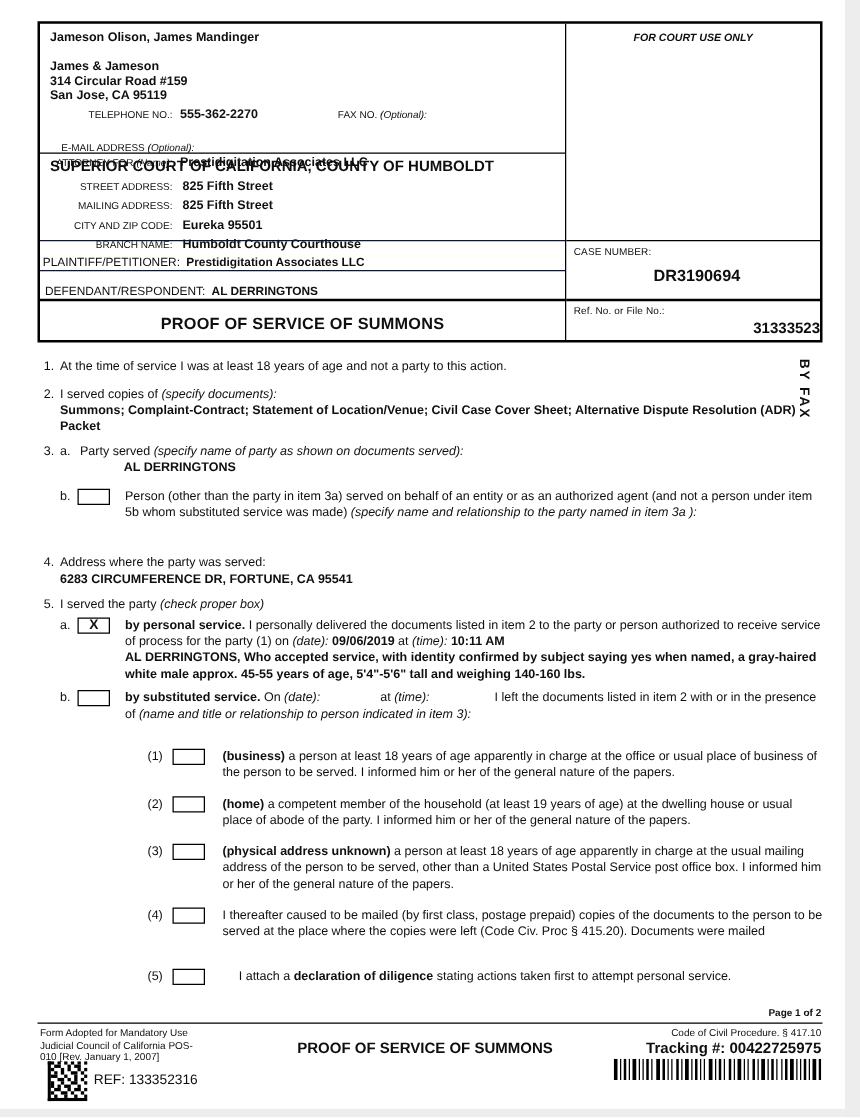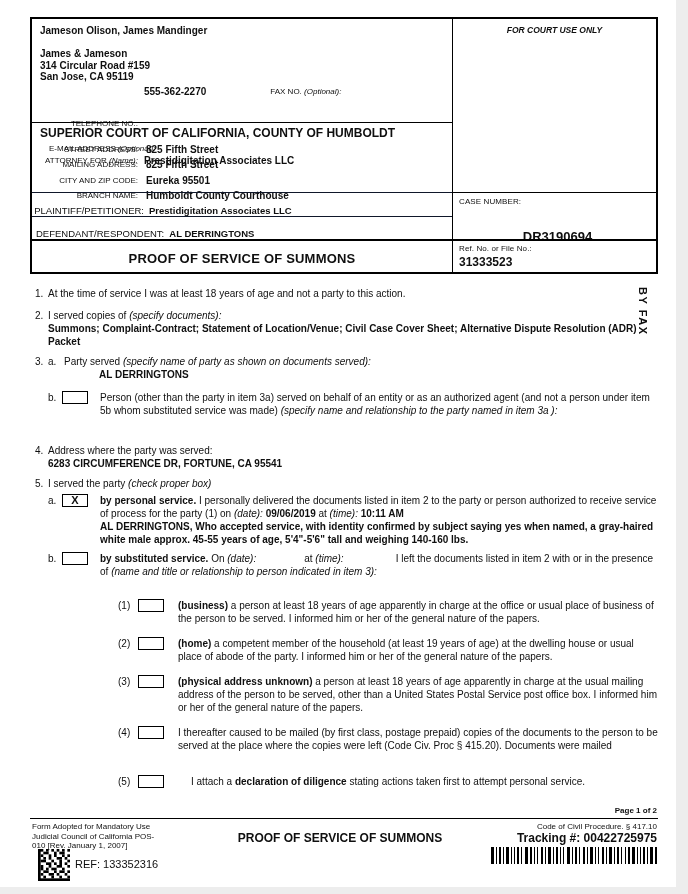--- a/index.html
+++ b/index.html
@@ -28,23 +28,23 @@
   .court-row .val { margin-left:8px; font-size:10px; font-weight:bold; position:relative; top:-1px; }
   .party-row { position:absolute; left:0; width:100%; height:24px; border-top:1px solid #0f172a; display:flex; align-items:flex-end; font-size:9.5px; padding-left:2px; }
   .party-row .lab { width:110px; text-align:right; }
   .party-row .val { margin-left:5px; font-weight:bold; }
   .p-row { top:173px; }
   .d-row { top:197px; height:23px; }
   .title-row { position:absolute; left:0; top:220px; width:100%; height:37px; border-top:2px solid #000; display:flex; align-items:center; justify-content:center; }
   .form-title { font-size:13px; font-weight:bold; letter-spacing:0.2px; }
   .fcuo { position:absolute; top:6px; width:100%; text-align:center; font-size:8.5px; font-weight:bold; font-style:italic; }
   .case-cell { position:absolute; left:0; top:173px; width:100%; height:47px; border-top:1px solid #000; padding:4px 0 0 6px; }
-  .case-num { text-align:center; font-size:13px; font-weight:bold; margin-top:23px; }
+  .case-num { text-align:center; font-size:13px; font-weight:bold; margin-top:7px; }
   .ref-cell { position:absolute; left:0; top:220px; width:100%; height:37px; border-top:2px solid #000; padding:3px 0 0 6px; }
-  .ref-num { text-align:left; font-size:12px; font-weight:bold; margin-top:2px; }
+  .ref-num { text-align:right; font-size:12px; font-weight:bold; margin-top:2px; }
 
   
   .bodytxt { font-size:10px; line-height:13px; }
   .item { position:absolute; left:35px; width:623px; display:flex; }
   .item .num { width:13px; flex:none; }
   .lettered { position:absolute; left:48px; width:610px; display:flex; }
   .lettered .letter { width:14px; flex:none; }
   .cb { width:26px; height:13px; border:1.5px solid #000; flex:none; margin-right:12px; display:flex; align-items:center; justify-content:center; font-weight:bold; font-size:11px; background:#fff; }
   .cb-inline { display:inline-flex; width:22px; height:12px; border:1.5px solid #000; vertical-align:-2px; margin:0 4px; }
   .sub { position:absolute; left:118px; width:540px; display:flex; }
@@ -76,21 +76,21 @@
     <div class="hdr-left">
 
       <div class="att-sec">
         <div class="att-name">Jameson Olison, James Mandinger</div>
         <div class="att-addr">
           <div>James &amp; Jameson</div>
           <div>314 Circular Road #159</div>
           <div>San Jose, CA 95119</div>
         </div>
         <div class="att-row">
-          <span class="lbl-right" style="width:98px;margin-top:32px;">TELEPHONE  NO.:</span>
+          <span class="lbl-right" style="width:98px;">TELEPHONE  NO.:</span>
           <span class="b" style="font-size:10px; margin-left:6px; position:relative; top:-1px;">555-362-2270</span>
           <span style="margin-left:64px;">
             <span>FAX NO.</span>
             <span class="it">(Optional):</span>
           </span>
         </div>
         <div class="att-row" style="margin-top:16px;">
           <span style="margin-left:9px;">
             <span>E-MAIL ADDRESS</span>
             <span class="it">(Optional):</span>

